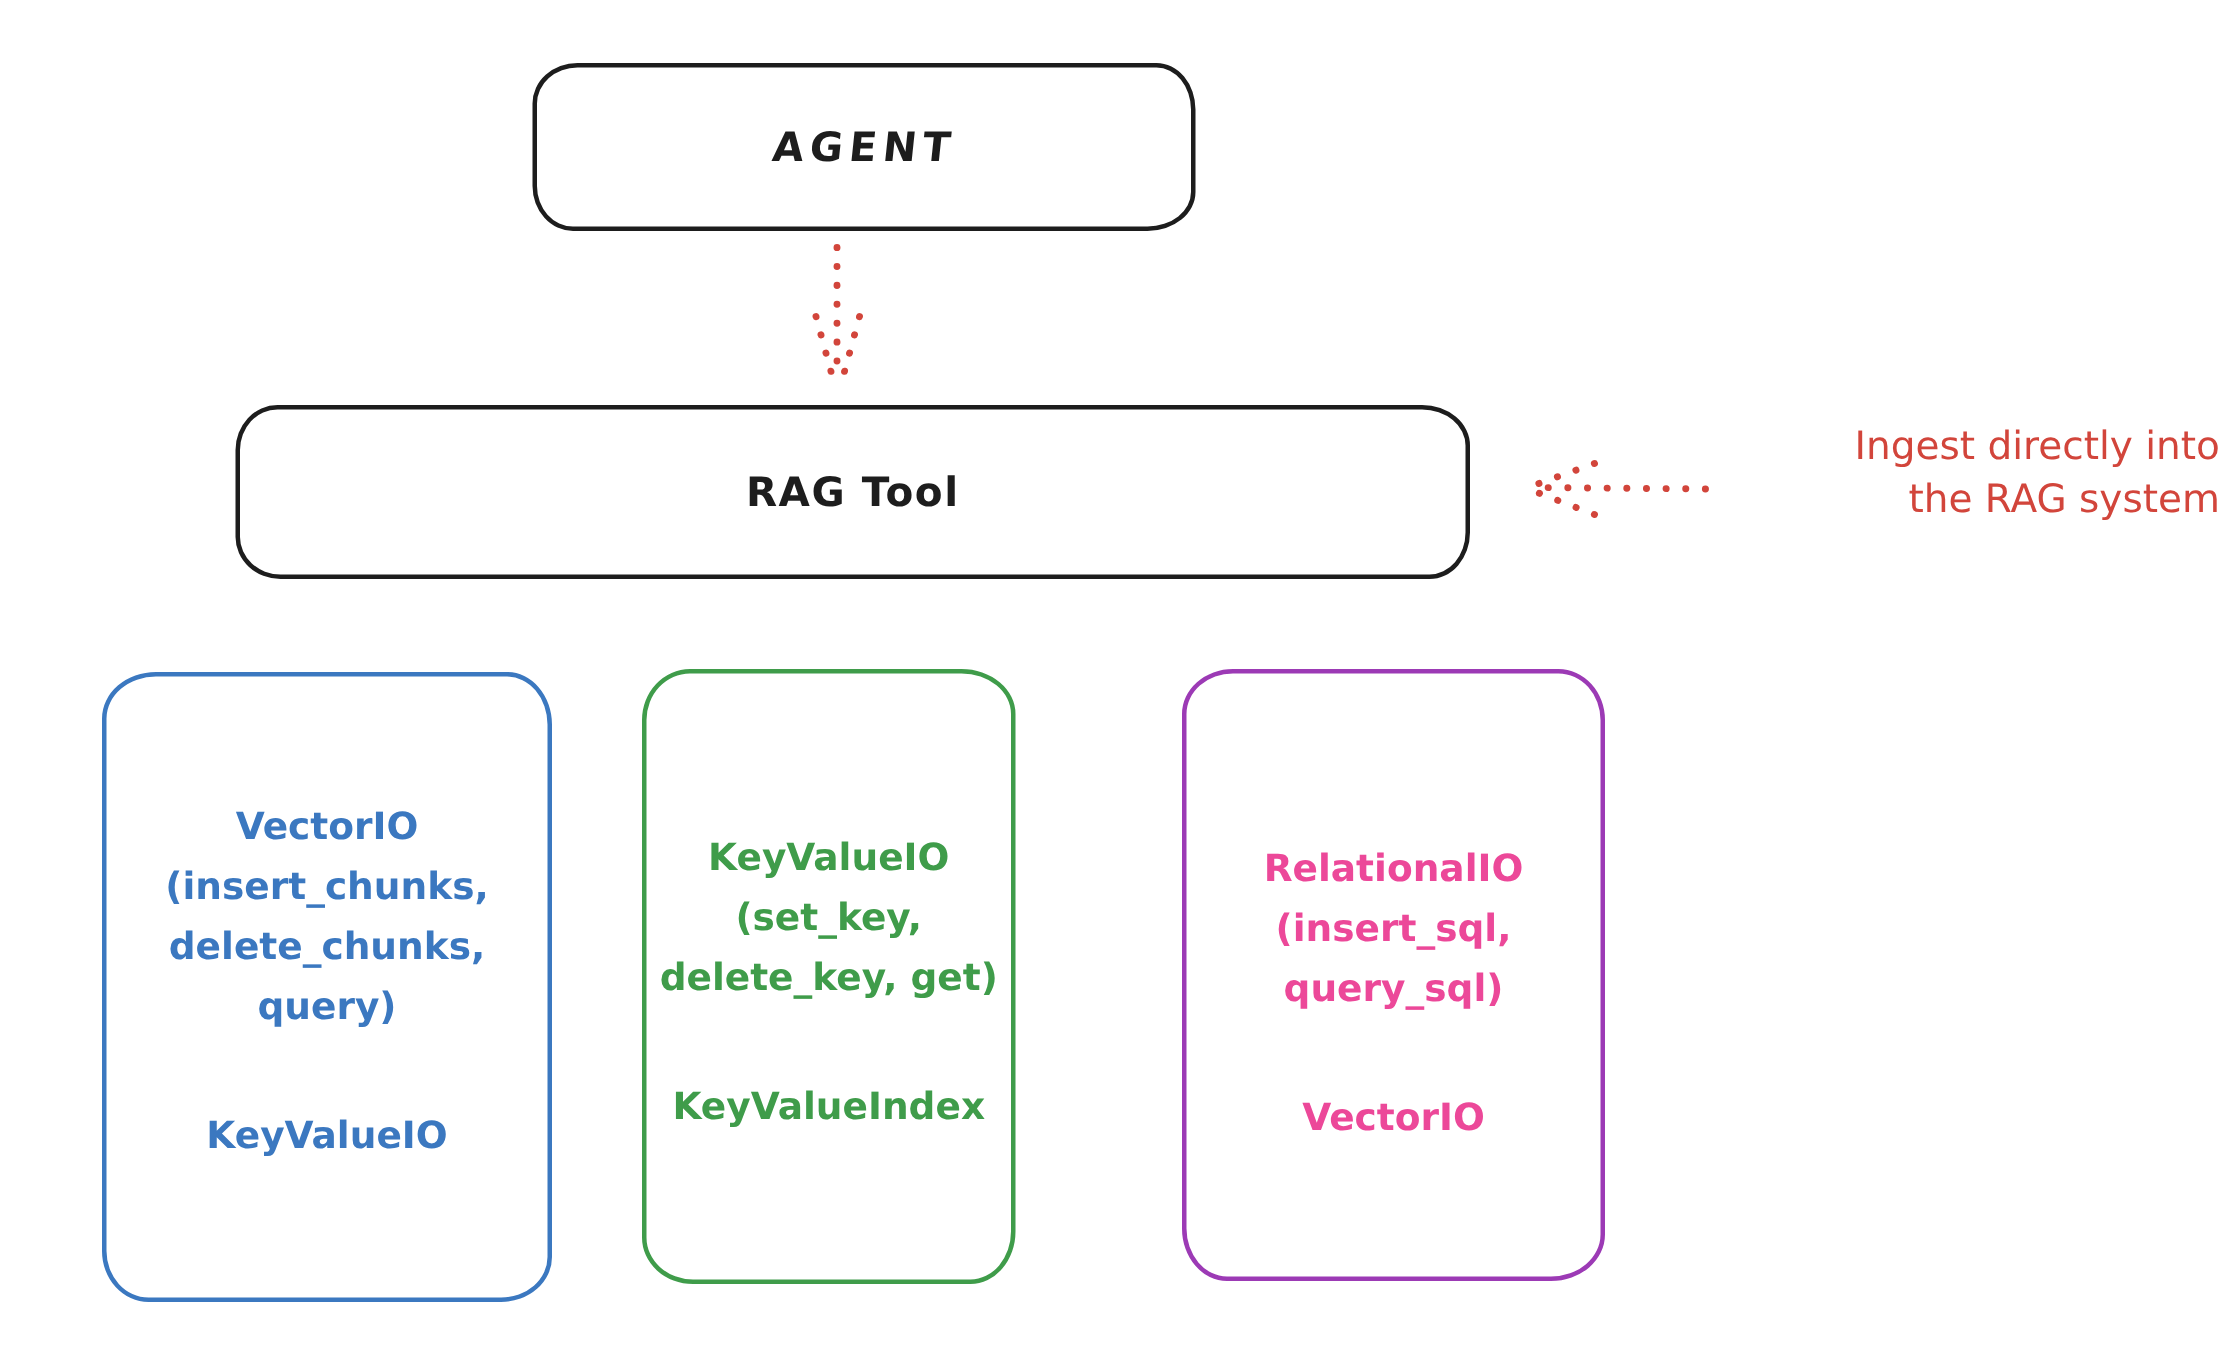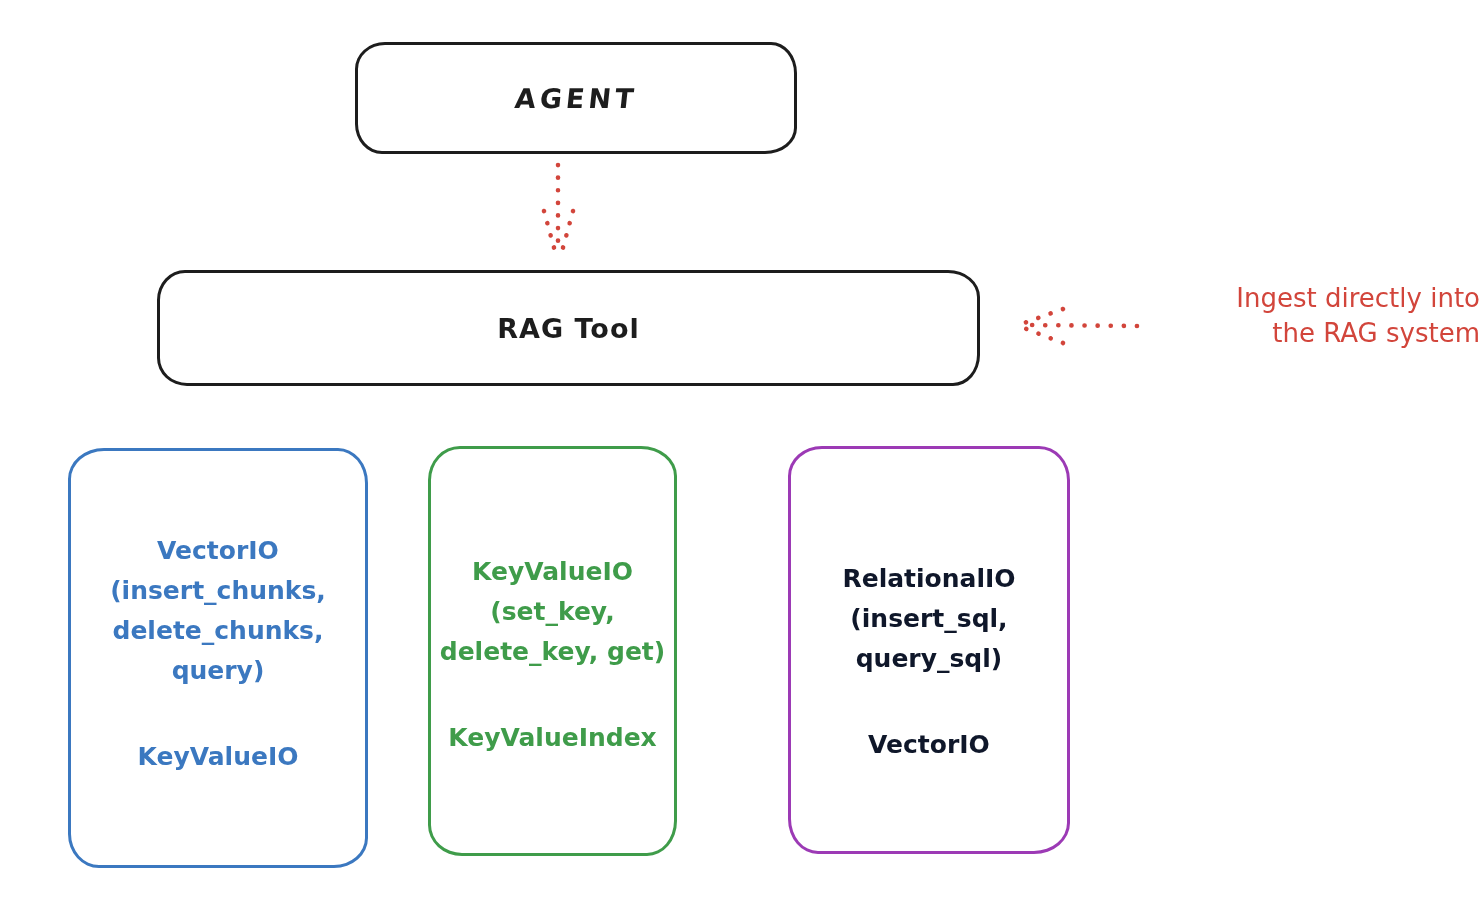--- a/index.html
+++ b/index.html
@@ -73,21 +73,21 @@
     width: 249px; height: 410px;
     border: 3.5px solid #3f9c4a;
     color: #3f9c4a;
     border-radius: 32px 36px 30px 34px / 34px 30px 35px 31px;
     padding-top: 103px;
   }
   .io-box-relational {
     left: 788px; top: 446px;
     width: 282px; height: 408px;
     border: 3.5px solid #9c3ab5;
-    color: #0f172a;
+    color: #ec4899;
     border-radius: 34px 31px 36px 30px / 30px 34px 31px 35px;
     padding-top: 110px;
   }
   
   .annotation {
     position: absolute;
     left: 1140px; top: 281px;
     width: 340px;
     text-align: right;
     font-size: 26px;

